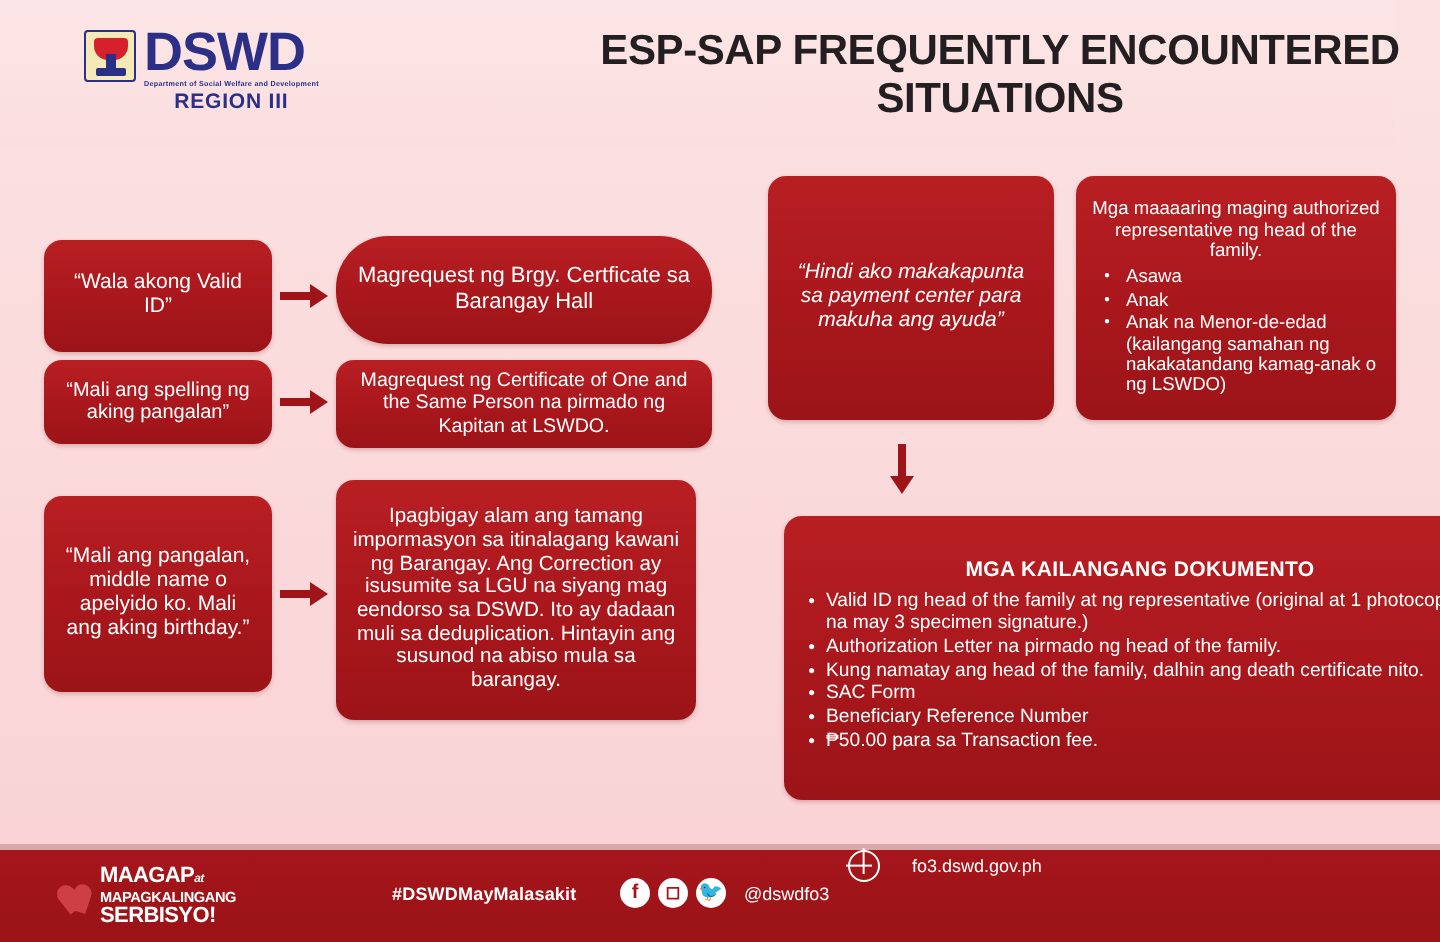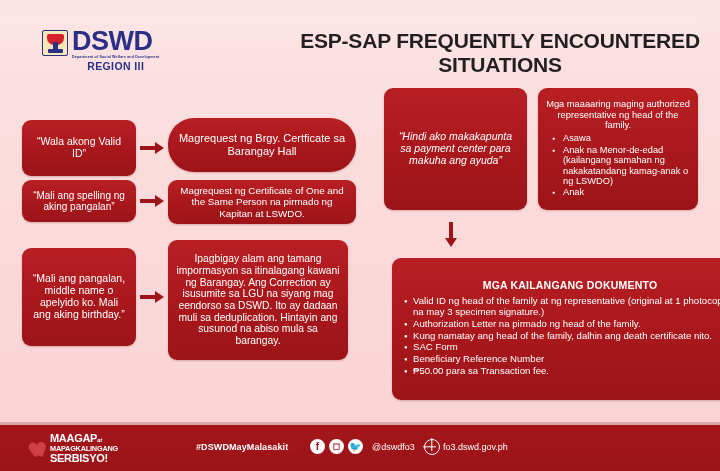--- a/index.html
+++ b/index.html
@@ -9,21 +9,21 @@
     overflow: hidden;
   }
   .page {
     position: relative;
     width: 720px; height: 471px;
     background: linear-gradient(180deg, #fbe3e4 0%, #fbdcdd 35%, #f9d2d4 100%);
   }
 
   
   .header {
-    position: absolute; left: 0; top: 15px; width: 697px; height: 74px;
+    position: absolute; left: 0; top: 0; width: 697px; height: 74px;
     background: linear-gradient(180deg,#fce5e6 0%, #fbdedf 100%);
   }
   .logo-block {
     position: absolute; left: 42px; top: 14px;
     display: flex; align-items: flex-start; gap: 4px;
   }
   .logo-mark {
     width: 26px; height: 26px; background: #f6e9b8;
     border: 1px solid #2b2f86; border-radius: 2px;
     position: relative; flex: none; margin-top: 1px;
@@ -172,22 +172,22 @@
     background: #fff; color: #a5161b;
     display: flex; align-items: center; justify-content: center;
     font-size: 10px; font-weight: bold; line-height: 1;
   }
   .s-icon.ig { font-size: 9px; }
   .handle {
     position: absolute; left: 372px; top: 17px;
     color: #fff; font-size: 9px;
   }
   .globe-wrap {
-    position: absolute; left: 424px; top: 14px;
-    display: flex; align-items: center; gap: 3px;
+    position: absolute; left: 424px; top: 0;
+    display: flex; align-items: center; gap: 16px;
   }
   .globe {
     width: 16px; height: 16px; border-radius: 50%;
     border: 1.6px solid #fff; position: relative;
   }
   .globe::before {
     content: ""; position: absolute; left: 50%; top: -1.6px;
     width: 1.4px; height: 12.8px; background: #fff; transform: translateX(-50%);
   }
   .globe::after {
@@ -242,22 +242,22 @@
 
   <div class="box" style="left:168px; top:240px; width:180px; height:120px; font-size:10.3px;">Ipagbigay alam ang tamang impormasyon sa itinalagang kawani ng Barangay. Ang Correction ay isusumite sa LGU na siyang mag eendorso sa DSWD. Ito ay dadaan muli sa deduplication. Hintayin ang susunod na abiso mula sa barangay.</div>
 
   <div class="box" style="left:384px; top:88px; width:143px; height:122px; font-size:10.5px;font-style:italic;">“Hindi ako makakapunta sa payment center para makuha ang ayuda”</div>
 
   <div class="box left-align" style="left:538px; top:88px; width:160px; height:122px; padding:7px 6px;">
     <div class="rep-box-inner">
       <div class="rep-head">Mga maaaaring maging authorized representative ng head of the family.</div>
       <ul class="rep-list">
         <li>Asawa</li>
+        <li>Anak</li>
         <li>Anak na Menor-de-edad (kailangang samahan ng nakakatandang kamag-anak o ng LSWDO)</li>
-        <li>Anak</li>
       </ul>
     </div>
   </div>
 
   <div class="arrow-down" style="left:445px; top:222px;">
     <div class="shaft"></div>
       <div class="head"></div>
   </div>
 
   <div class="box left-align" style="left:392px; top:258px; width:356px; height:142px; padding:8px 12px;">

